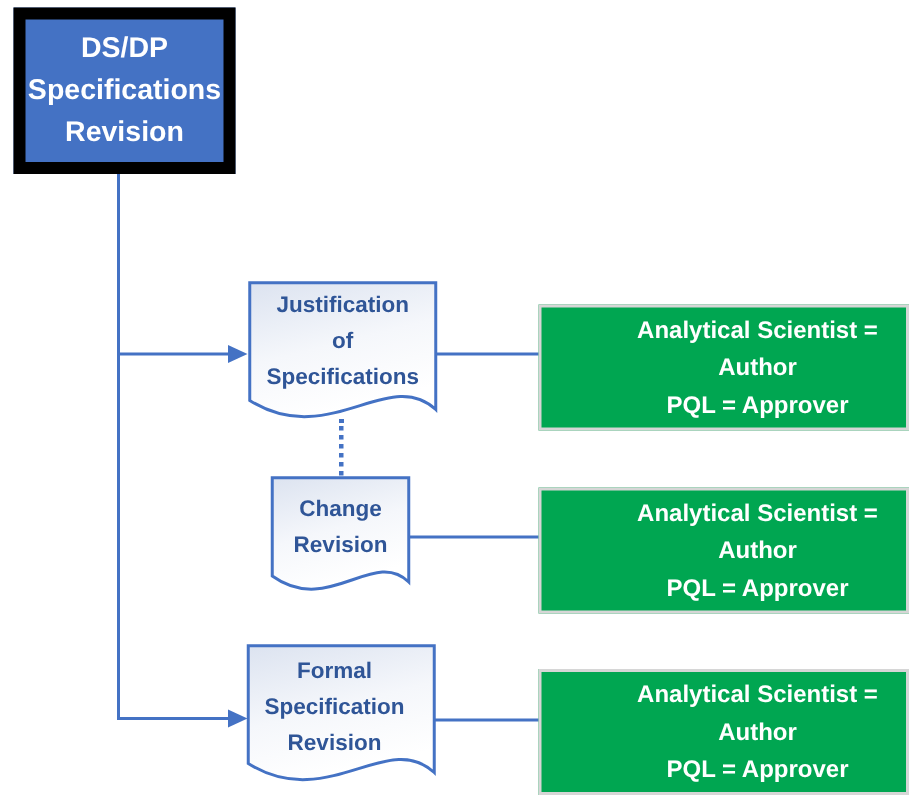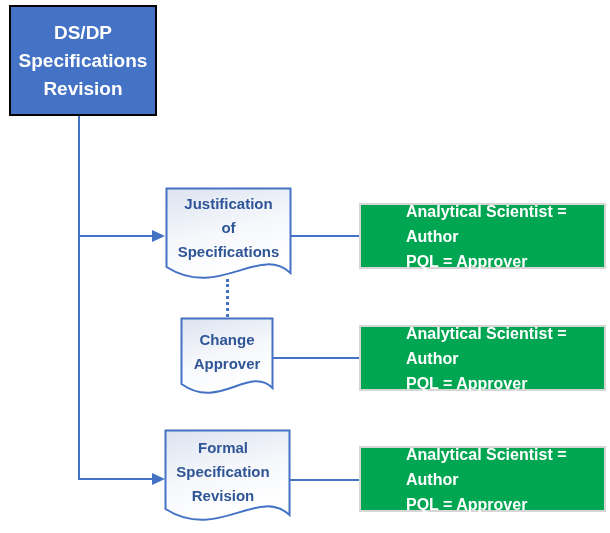--- a/index.html
+++ b/index.html
@@ -16,21 +16,21 @@
     overflow: hidden;
   }
   .prelines { white-space: pre-line; }
 
   
   .node-root {
     position: absolute;
     left: 9px; top: 5px;
     width: 148px; height: 111px;
     background: #4472c4;
-    border: 2px solid #000000;
+    border: 8px solid #000000;
     box-sizing: border-box;
     display: flex;
     align-items: center;
     justify-content: center;
     text-align: center;
     color: #ffffff;
     font-weight: bold;
     font-size: 19px;
     line-height: 28px;
   }
@@ -62,27 +62,28 @@
     text-align: center;
     color: #2f5597;
     font-weight: bold;
     font-size: 15px;
     line-height: 24px;
   }
 
   
   .role {
     position: absolute;
-    width: 247px; height: 66px;
+    width: 247px; height: 84px;
     background: #00a651;
     border: 2px solid #d6d6d6;
     box-sizing: border-box;
     display: flex;
     align-items: center;
     justify-content: center;
+    text-align: center;
     color: #ffffff;
     font-weight: bold;
     font-size: 16px;
     line-height: 25px;
     padding-left: 45px;
   }
 </style>
 </head>
 <body>
 
@@ -129,21 +130,21 @@
     <span class="doc-label prelines" style="top:5px;">Justification
 of
 Specifications</span>
   </div>
 
   <div class="doc" style="left:180px; top:317px; width:94px; height:92px;">
     <svg width="94" height="92" viewBox="0 0 94 92">
       <path d="M1.5,1.5 L92.5,1.5 L92.5,71 C 69,48 39,94 1.5,67 Z" fill="url(#docgrad)" stroke="#4472c4" stroke-width="2"></path>
     </svg>
     <span class="doc-label prelines" style="top:11px;">Change
-Approver</span>
+Revision</span>
   </div>
 
   <div class="doc" style="left:164px; top:429px; width:118px; height:104px;">
     <svg width="127" height="104" viewBox="0 0 127 104">
       <path d="M1.5,1.5 L125.5,1.5 L125.5,86 C 94,57 54,113 1.5,80 Z" fill="url(#docgrad)" stroke="#4472c4" stroke-width="2"></path>
     </svg>
     <span class="doc-label prelines" style="top:7px;">Formal
 Specification
 Revision</span>
   </div>

